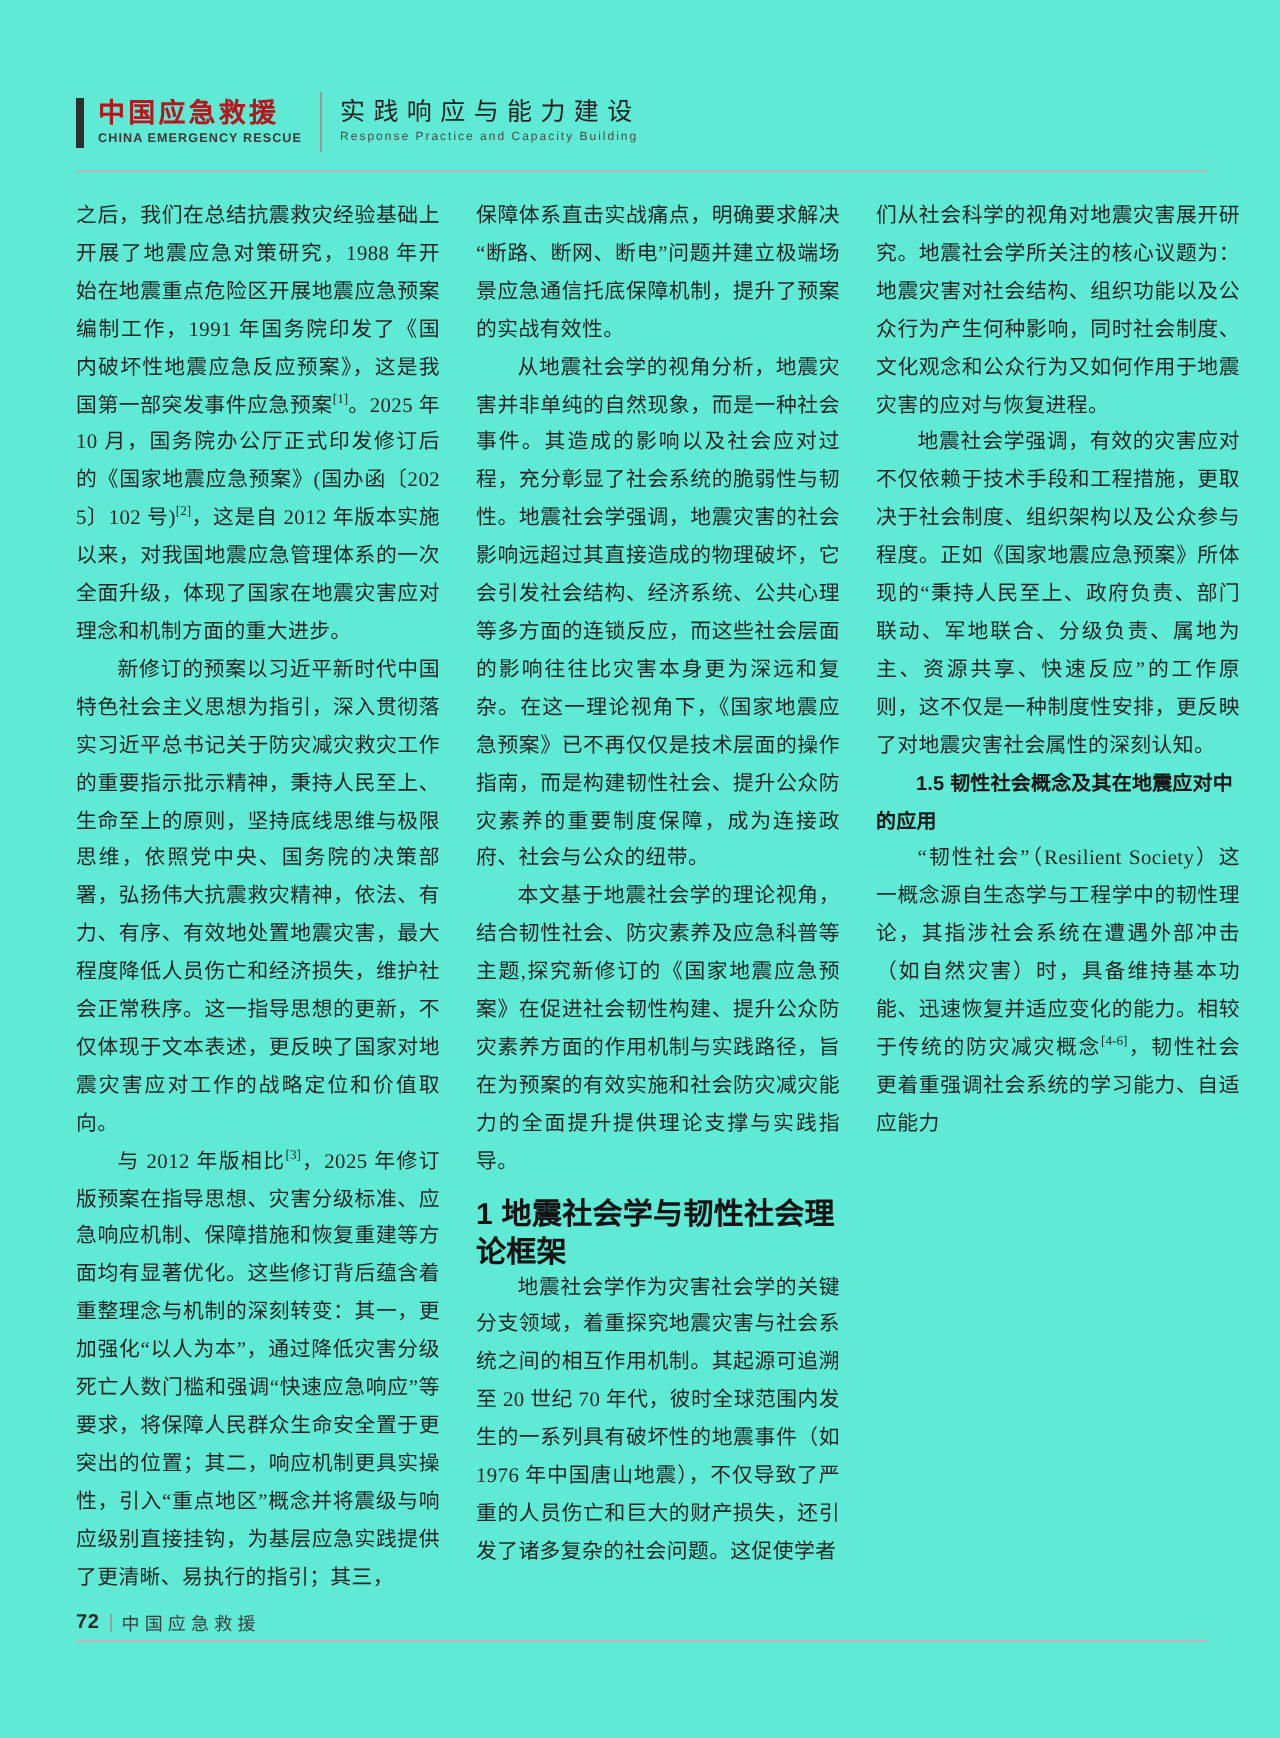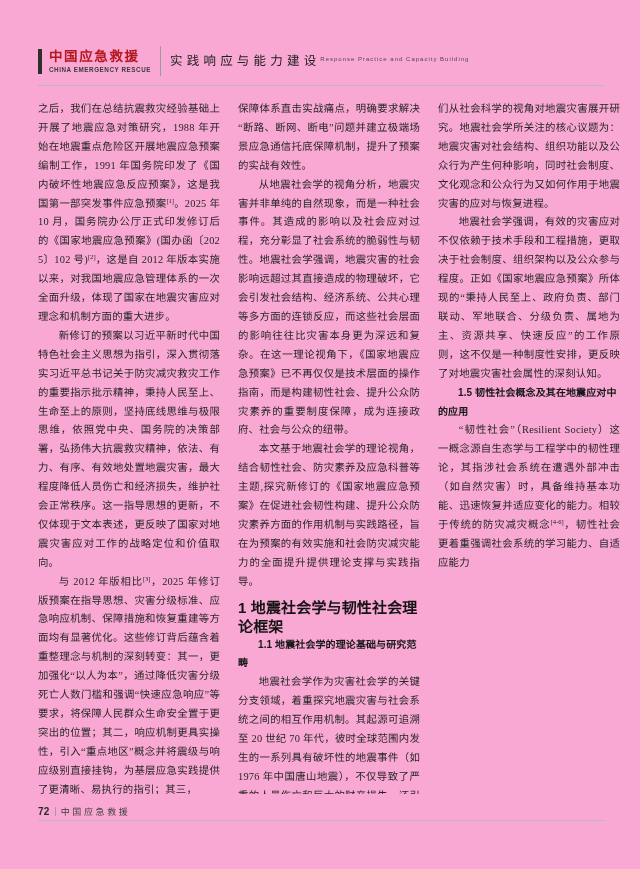--- a/index.html
+++ b/index.html
@@ -15,21 +15,21 @@
     font-family: "Liberation Serif", "DejaVu Serif", serif;
     color: #1b1b1b;
     position: relative;
   }
 
   .page {
     position: absolute;
     inset: 0;
     width: 640px;
     height: 869px;
-    background: #f9a8d4;
+    background: #5eead4;
     box-sizing: border-box;
   }
 
   
   .masthead {
     position: absolute;
     left: 38px;
     top: 44px;
     right: 36px;
     height: 34px;
@@ -70,20 +70,21 @@
   }
   .mast-divider {
     width: 1px;
     align-self: stretch;
     background: #9a9a9a;
     margin: 2px 9px 2px 9px;
     flex: 0 0 auto;
   }
   .mast-sub-block {
     display: flex;
+    flex-direction: column;
     justify-content: center;
     flex: 0 0 auto;
   }
   .mast-sub-cn {
     font-family: "Liberation Sans", "DejaVu Sans", sans-serif;
     font-size: 12.5px;
     letter-spacing: 4.2px;
     color: #232323;
     line-height: 1.15;
     white-space: nowrap;
@@ -224,21 +225,20 @@
     <div class="col" id="col-0">
         <p class="body cont">之后，我们在总结抗震救灾经验基础上开展了地震应急对策研究，1988 年开始在地震重点危险区开展地震应急预案编制工作，1991 年国务院印发了《国内破坏性地震应急反应预案》，这是我国第一部突发事件应急预案<sup class="ref">[1]</sup>。2025 年 10 月，国务院办公厅正式印发修订后的《国家地震应急预案》(国办函〔2025〕102 号)<sup class="ref">[2]</sup>，这是自 2012 年版本实施以来，对我国地震应急管理体系的一次全面升级，体现了国家在地震灾害应对理念和机制方面的重大进步。</p>
         <p class="body">新修订的预案以习近平新时代中国特色社会主义思想为指引，深入贯彻落实习近平总书记关于防灾减灾救灾工作的重要指示批示精神，秉持人民至上、生命至上的原则，坚持底线思维与极限思维，依照党中央、国务院的决策部署，弘扬伟大抗震救灾精神，依法、有力、有序、有效地处置地震灾害，最大程度降低人员伤亡和经济损失，维护社会正常秩序。这一指导思想的更新，不仅体现于文本表述，更反映了国家对地震灾害应对工作的战略定位和价值取向。</p>
         <p class="body">与 2012 年版相比<sup class="ref">[3]</sup>，2025 年修订版预案在指导思想、灾害分级标准、应急响应机制、保障措施和恢复重建等方面均有显著优化。这些修订背后蕴含着重整理念与机制的深刻转变：其一，更加强化“以人为本”，通过降低灾害分级死亡人数门槛和强调“快速应急响应”等要求，将保障人民群众生命安全置于更突出的位置；其二，响应机制更具实操性，引入“重点地区”概念并将震级与响应级别直接挂钩，为基层应急实践提供了更清晰、易执行的指引；其三，</p>
       </div>
     <div class="col" id="col-1">
         <p class="body cont">保障体系直击实战痛点，明确要求解决“断路、断网、断电”问题并建立极端场景应急通信托底保障机制，提升了预案的实战有效性。</p>
         <p class="body">从地震社会学的视角分析，地震灾害并非单纯的自然现象，而是一种社会事件。其造成的影响以及社会应对过程，充分彰显了社会系统的脆弱性与韧性。地震社会学强调，地震灾害的社会影响远超过其直接造成的物理破坏，它会引发社会结构、经济系统、公共心理等多方面的连锁反应，而这些社会层面的影响往往比灾害本身更为深远和复杂。在这一理论视角下，《国家地震应急预案》已不再仅仅是技术层面的操作指南，而是构建韧性社会、提升公众防灾素养的重要制度保障，成为连接政府、社会与公众的纽带。</p>
         <p class="body">本文基于地震社会学的理论视角，结合韧性社会、防灾素养及应急科普等主题,探究新修订的《国家地震应急预案》在促进社会韧性构建、提升公众防灾素养方面的作用机制与实践路径，旨在为预案的有效实施和社会防灾减灾能力的全面提升提供理论支撑与实践指导。</p>
         <h2 class="sec">1 地震社会学与韧性社会理论框架</h2>
-        <h3 class="subsec">1.1 地震社会学的理论基础与研究范畴</h3>
         <p class="body">地震社会学作为灾害社会学的关键分支领域，着重探究地震灾害与社会系统之间的相互作用机制。其起源可追溯至 20 世纪 70 年代，彼时全球范围内发生的一系列具有破坏性的地震事件（如 1976 年中国唐山地震），不仅导致了严重的人员伤亡和巨大的财产损失，还引发了诸多复杂的社会问题。这促使学者</p>
       </div>
     <div class="col" id="col-2">
         <p class="body cont">们从社会科学的视角对地震灾害展开研究。地震社会学所关注的核心议题为：地震灾害对社会结构、组织功能以及公众行为产生何种影响，同时社会制度、文化观念和公众行为又如何作用于地震灾害的应对与恢复进程。</p>
         <p class="body">地震社会学强调，有效的灾害应对不仅依赖于技术手段和工程措施，更取决于社会制度、组织架构以及公众参与程度。正如《国家地震应急预案》所体现的“秉持人民至上、政府负责、部门联动、军地联合、分级负责、属地为主、资源共享、快速反应”的工作原则，这不仅是一种制度性安排，更反映了对地震灾害社会属性的深刻认知。</p>
         <h3 class="subsec">1.5 韧性社会概念及其在地震应对中的应用</h3>
         <p class="body">“韧性社会”（Resilient Society）这一概念源自生态学与工程学中的韧性理论，其指涉社会系统在遭遇外部冲击（如自然灾害）时，具备维持基本功能、迅速恢复并适应变化的能力。相较于传统的防灾减灾概念<sup class="ref">[4-6]</sup>，韧性社会更着重强调社会系统的学习能力、自适应能力</p>
       </div>
   </div>
 

